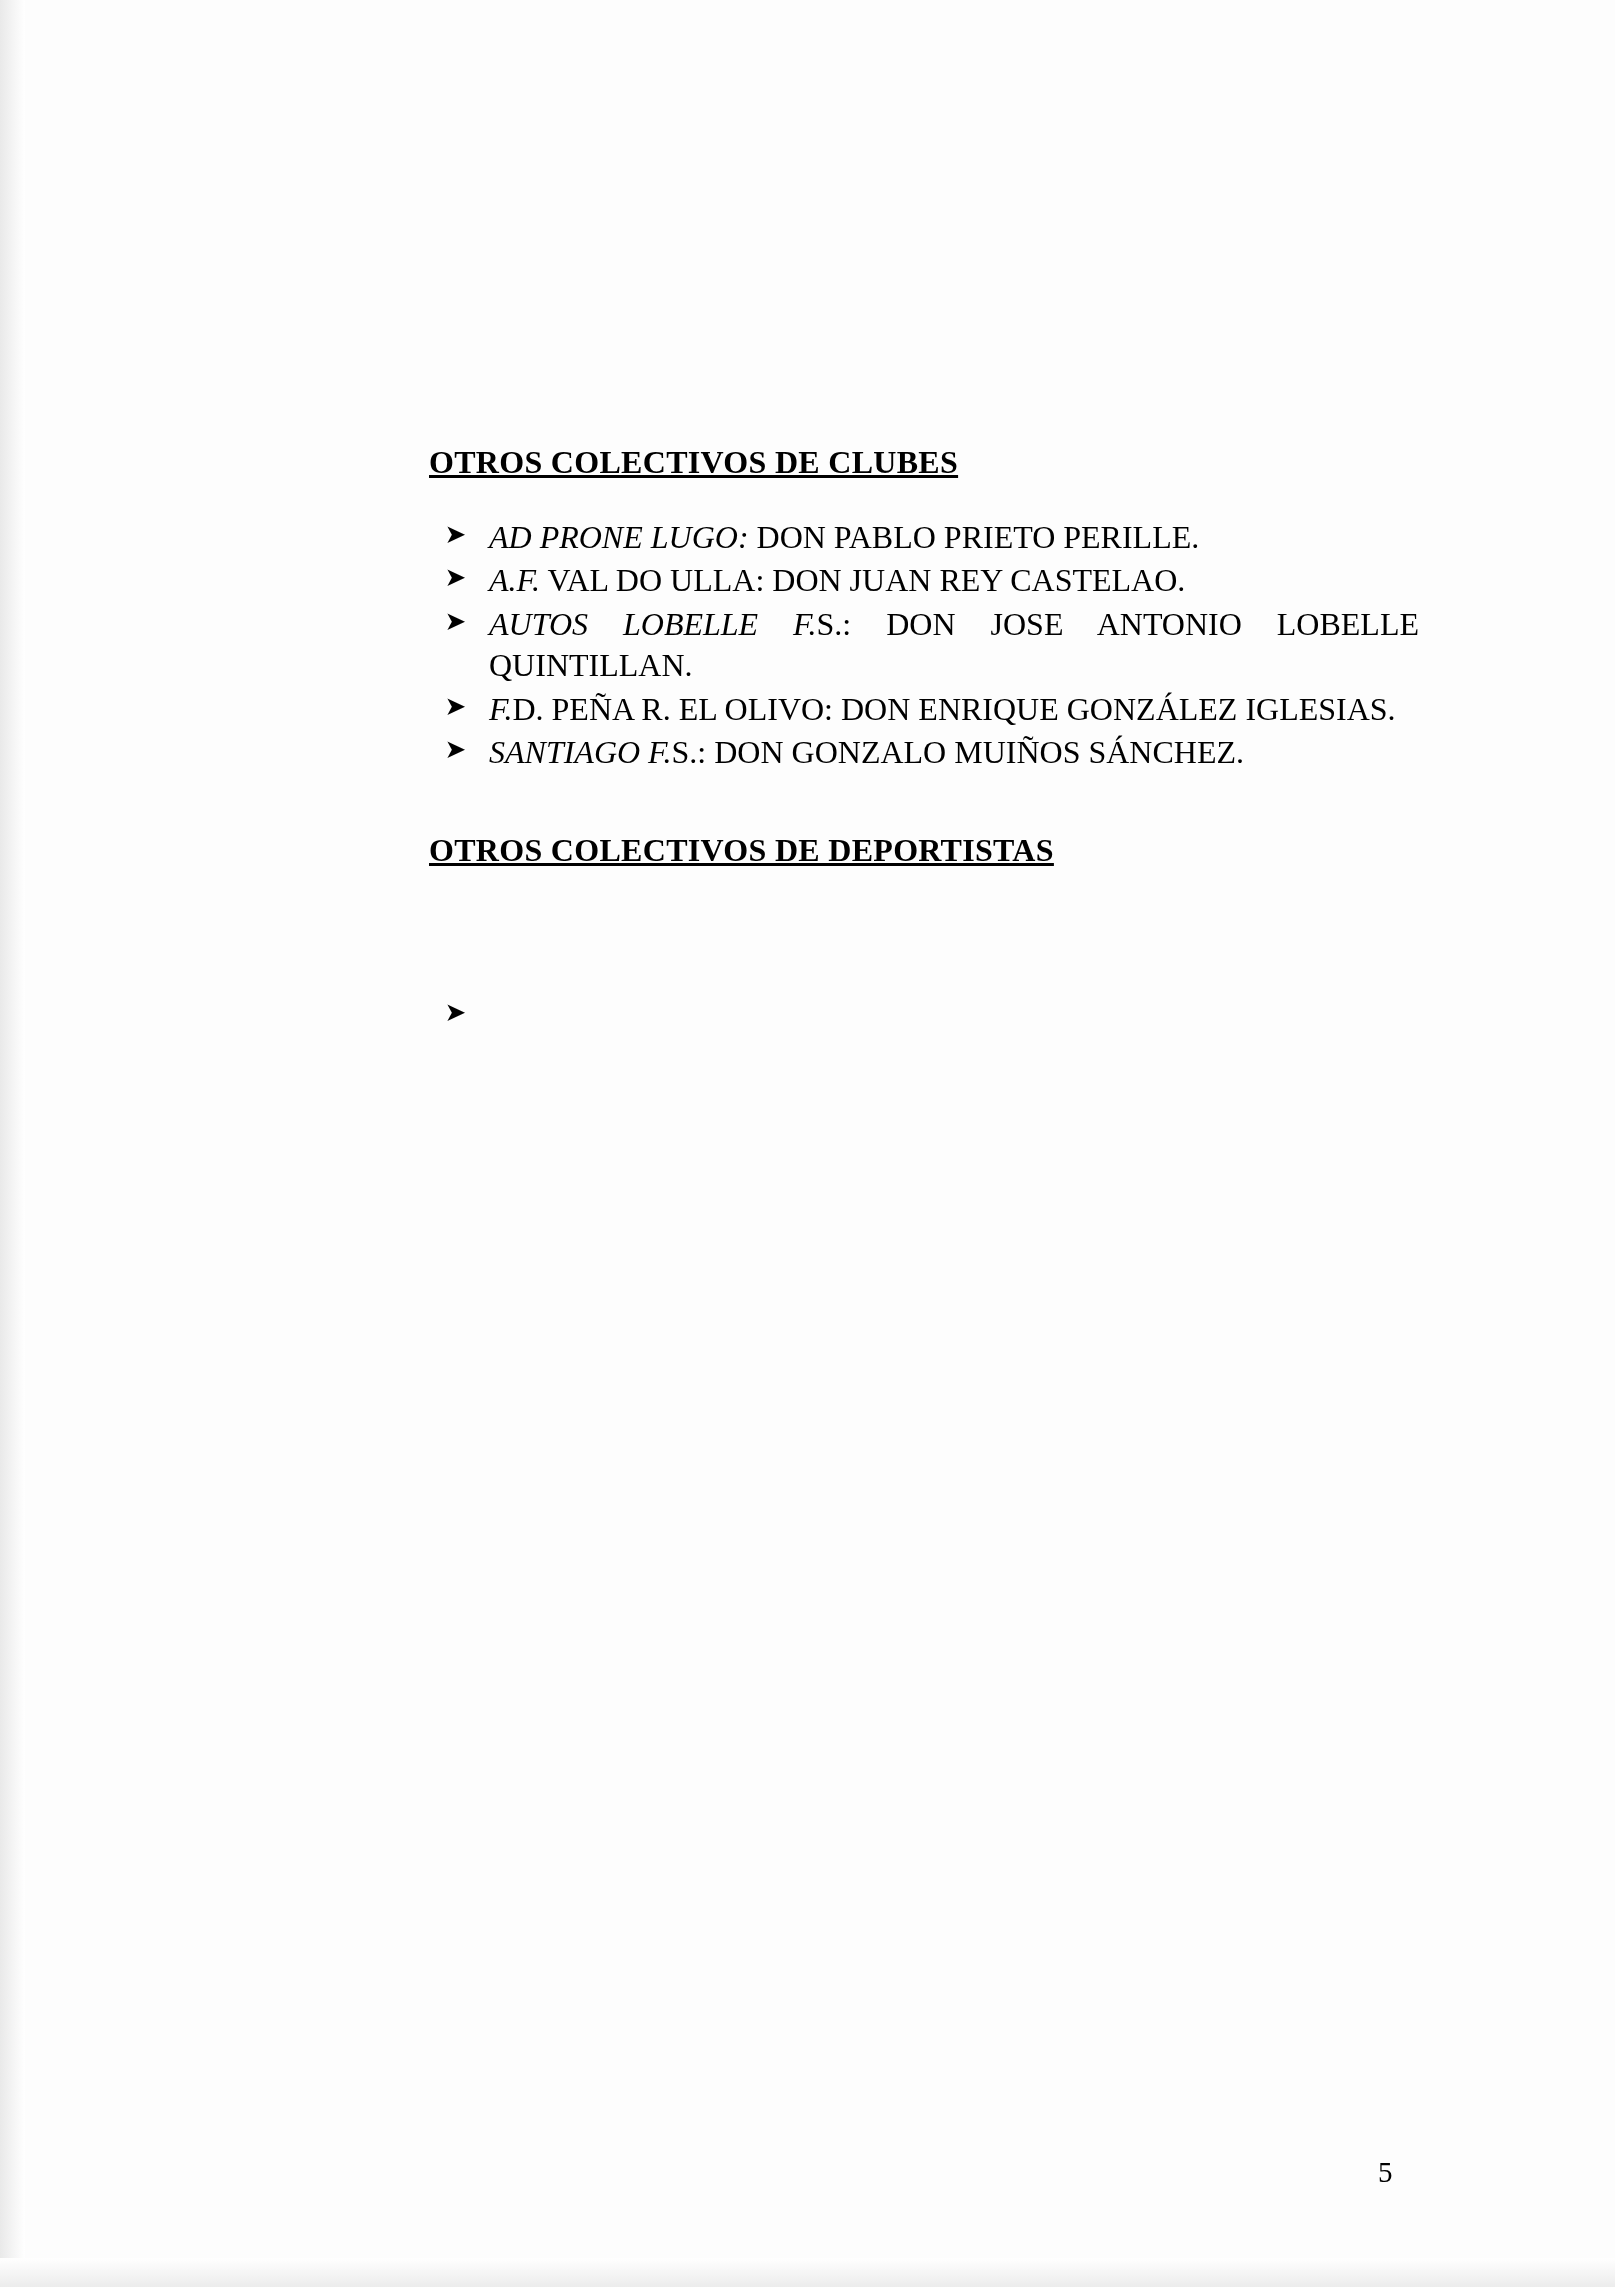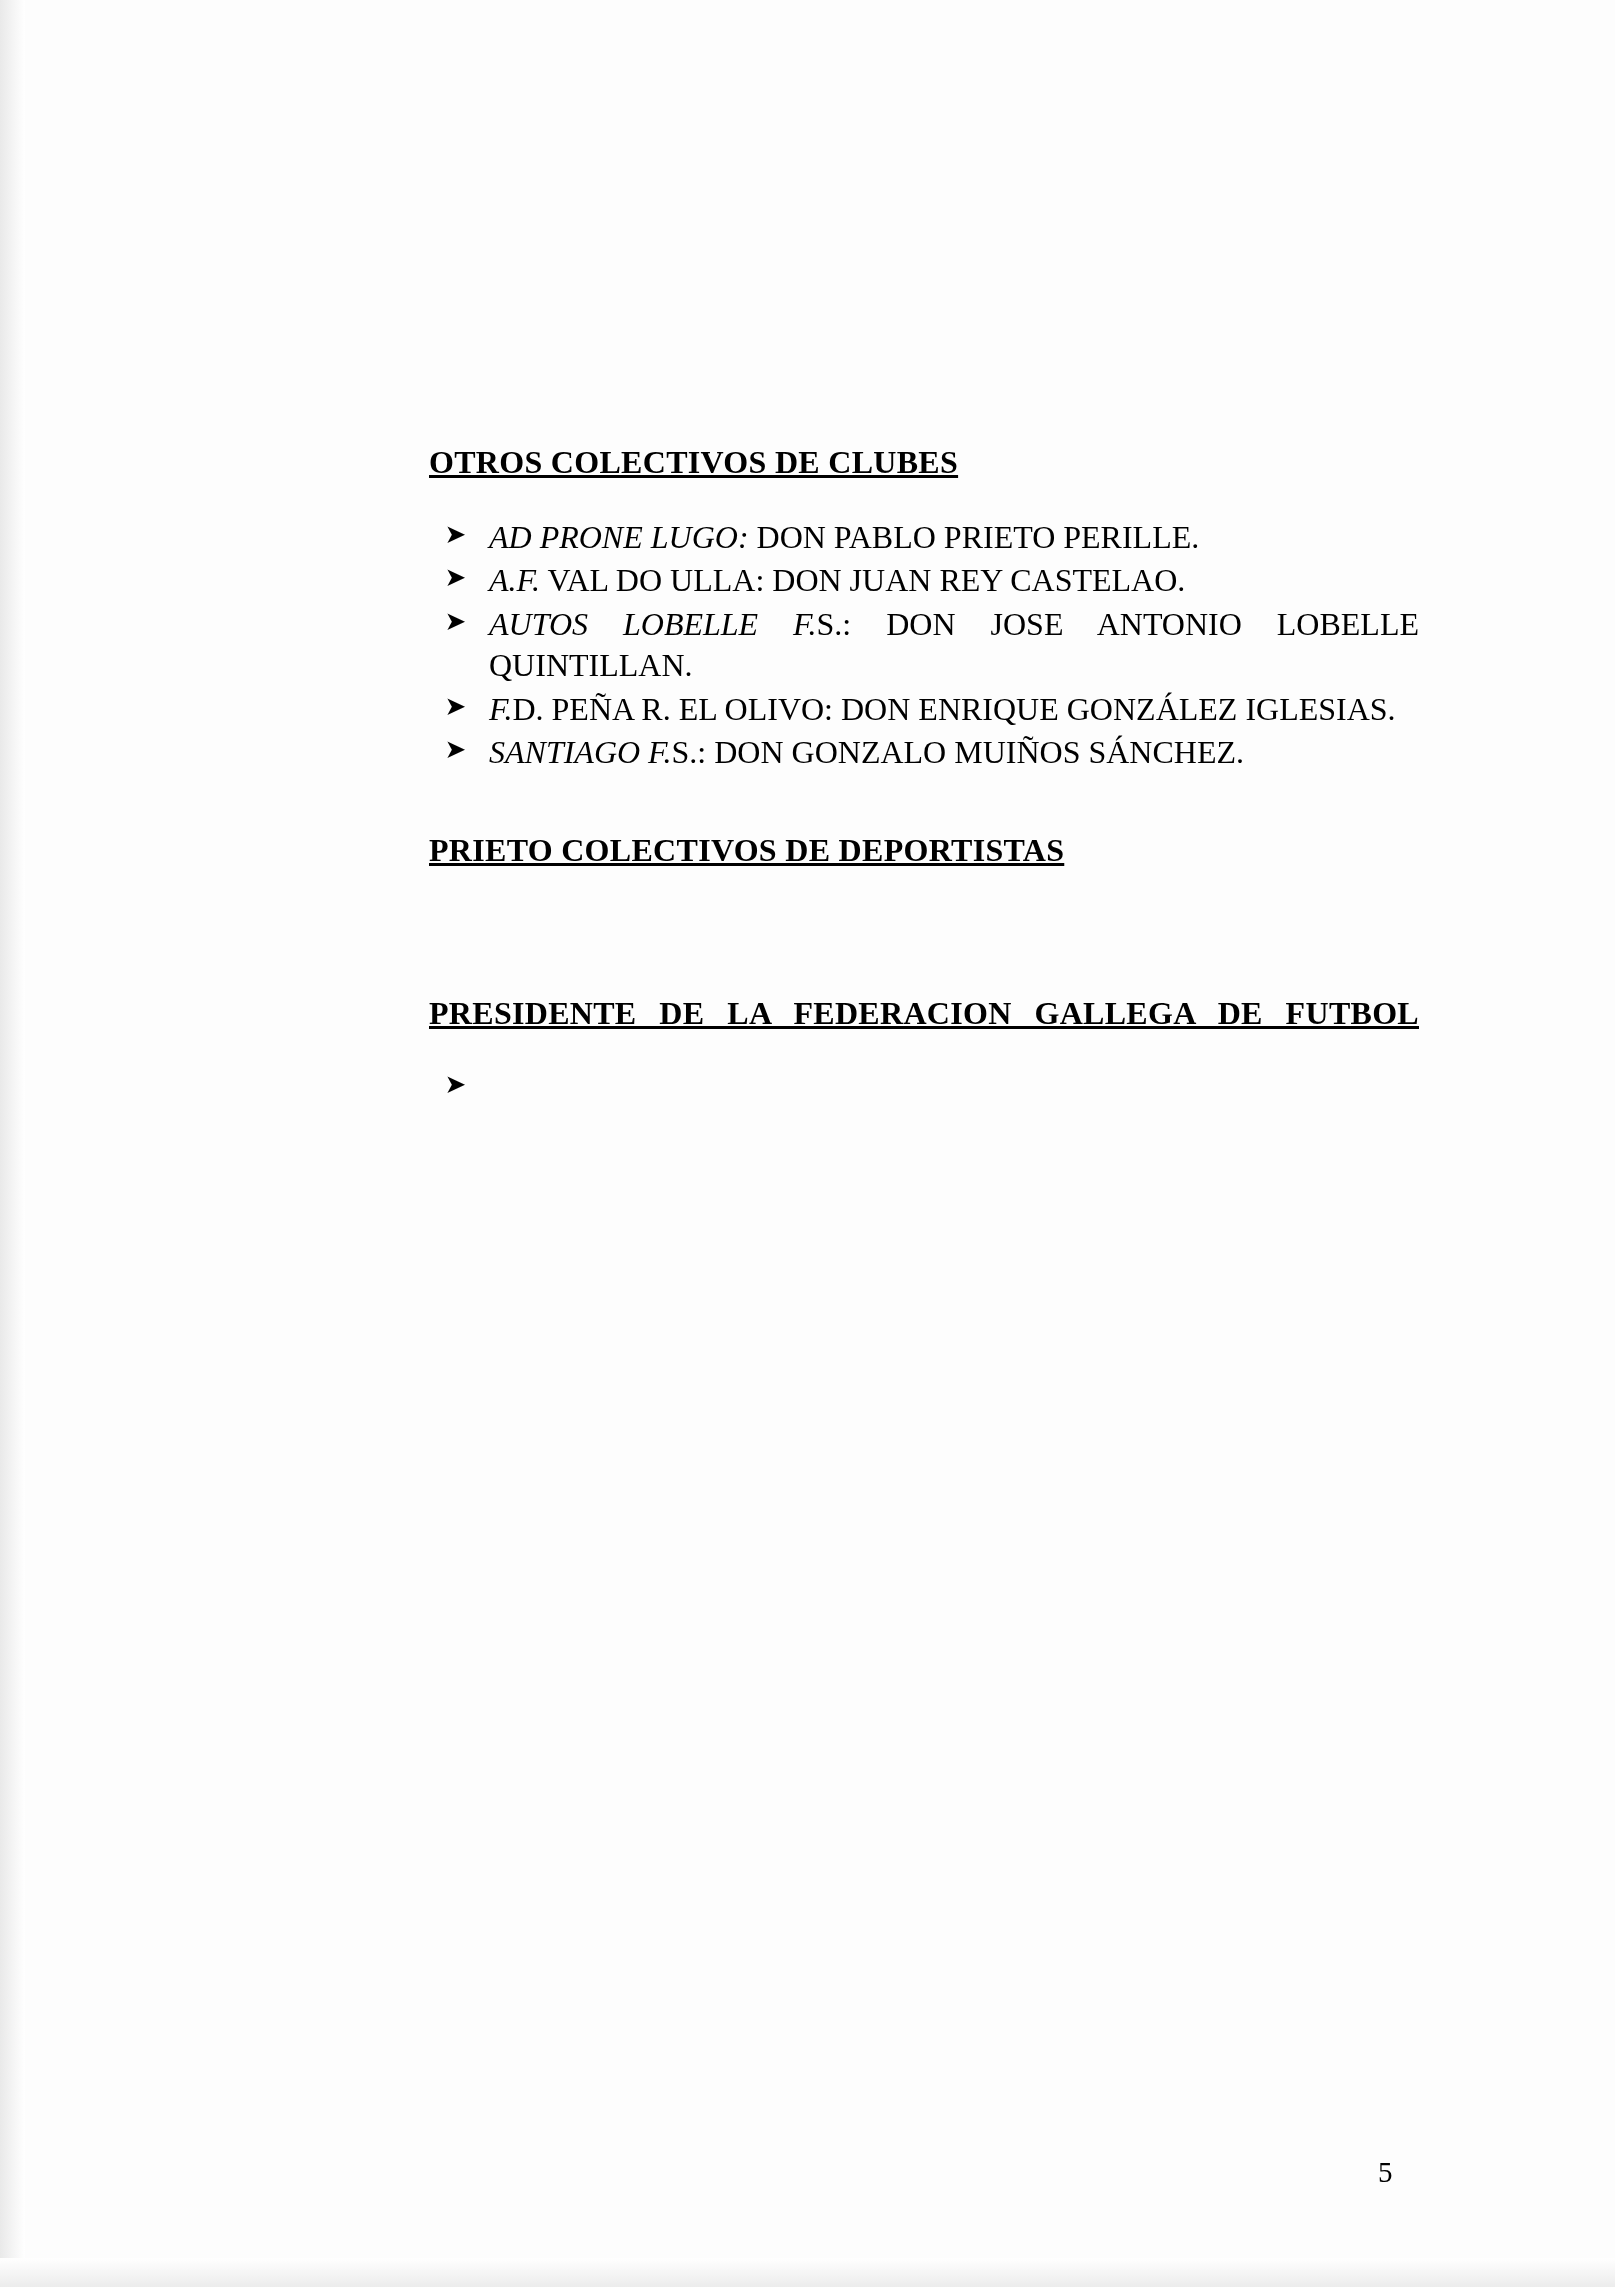--- a/index.html
+++ b/index.html
@@ -159,26 +159,25 @@
         <span class="ital">F.</span><span>D. PEÑA R. EL OLIVO: DON ENRIQUE GONZÁLEZ IGLESIAS.</span>
       </li>
       <li>
         <span class="arrow">➤</span>
         <span class="ital">SANTIAGO F.</span><span>S.: DON GONZALO MUIÑOS SÁNCHEZ.</span>
       </li>
     </ul>
 
     <div class="gap-a"></div>
 
-    <h2 class="section-title">PRIETO COLECTIVOS DE DEPORTISTAS</h2>
+    <h2 class="section-title">OTROS COLECTIVOS DE DEPORTISTAS</h2>
 
 
     <div class="gap-c"></div>
 
-    <h2 class="section-title justified">PRESIDENTE DE LA FEDERACION GALLEGA DE FUTBOL</h2>
 
     <ul class="bullets">
       <li>
         <span class="arrow">➤</span>
         <span></span>
       </li>
     </ul>
 
   </div>
 

